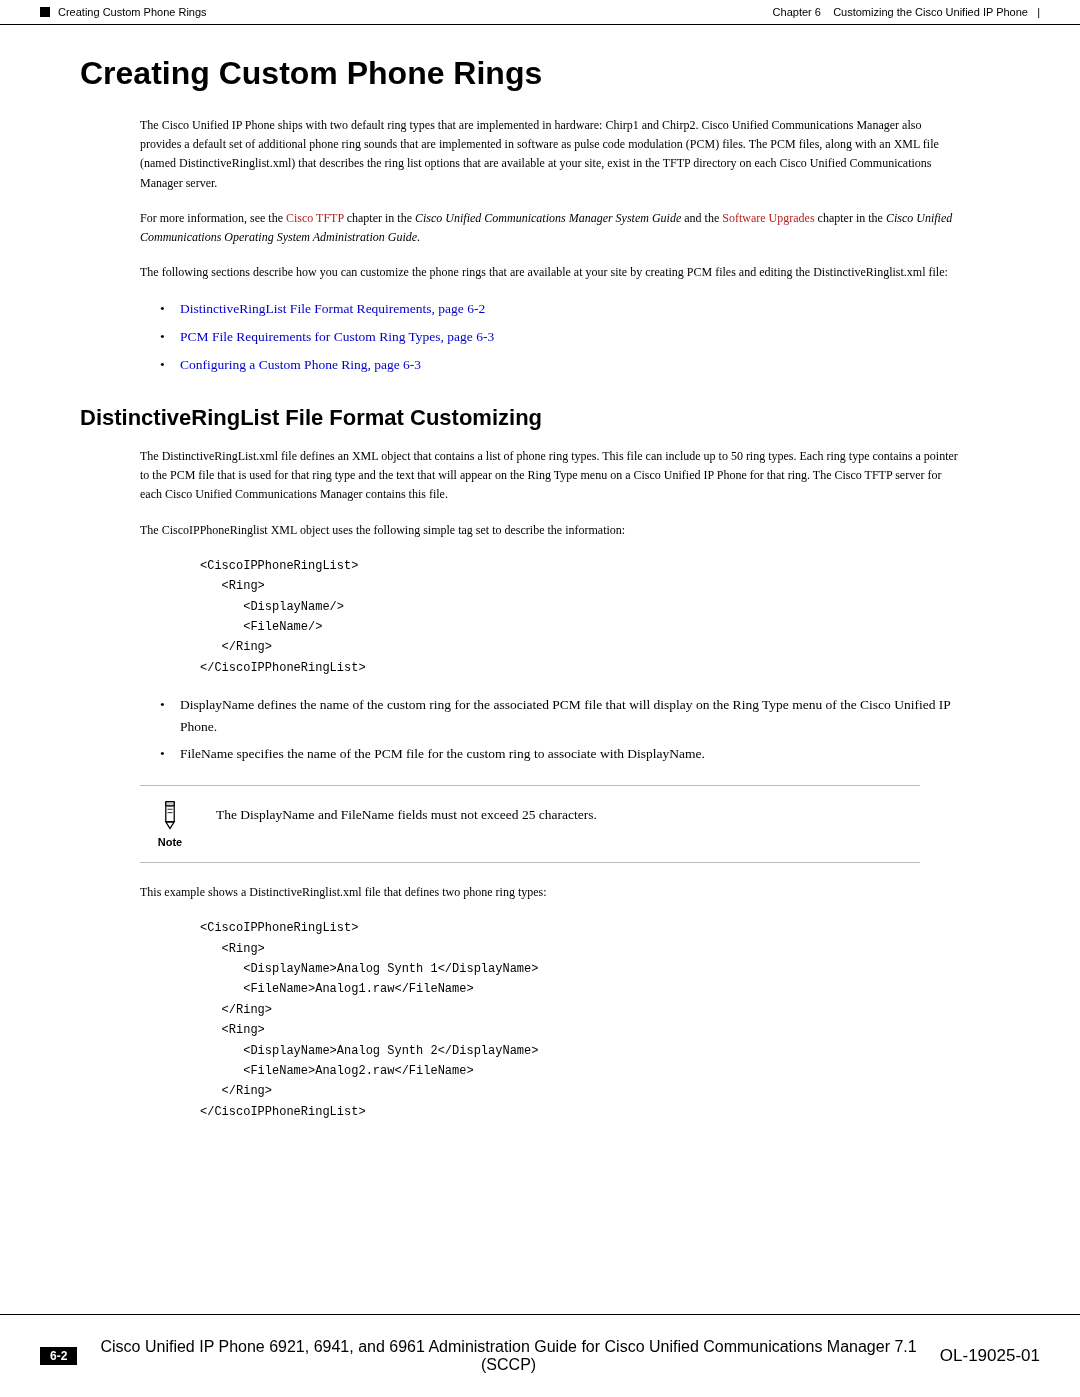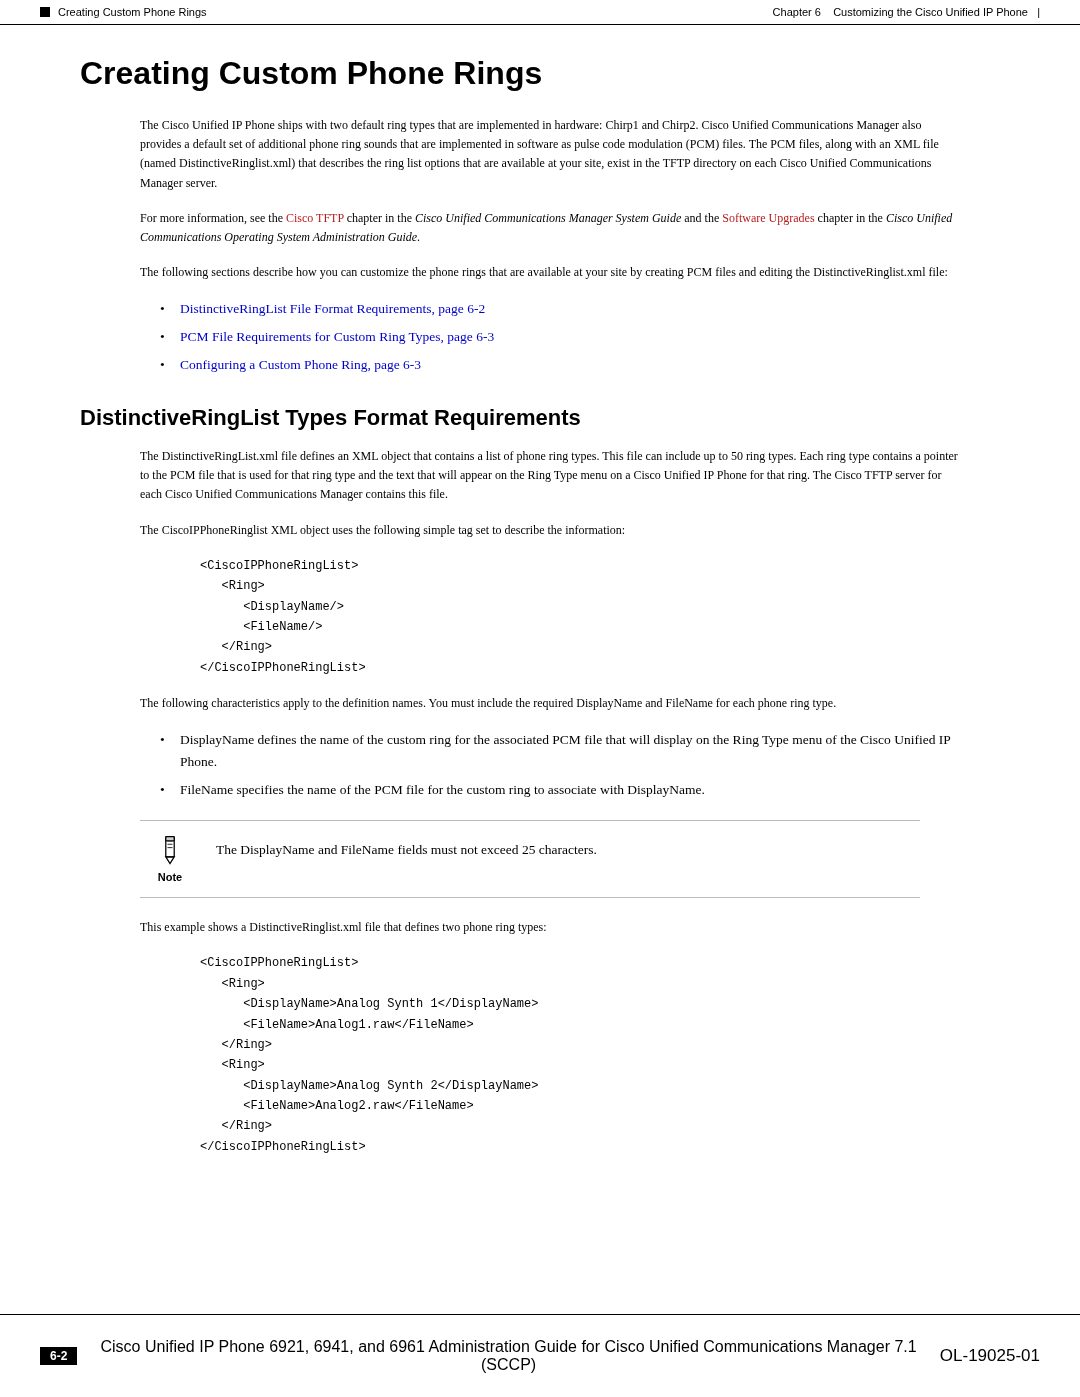--- a/index.html
+++ b/index.html
@@ -209,34 +209,33 @@
       <a href="#">DistinctiveRingList File Format Requirements, page 6-2</a>
     </li>
     <li>
       <a href="#">PCM File Requirements for Custom Ring Types, page 6-3</a>
     </li>
     <li>
       <a href="#">Configuring a Custom Phone Ring, page 6-3</a>
     </li>
   </ul>
 
-  <h2 class="section-heading">DistinctiveRingList Types Format Requirements</h2>
+  <h2 class="section-heading">DistinctiveRingList File Format Customizing</h2>
 
   <p class="body-text">The DistinctiveRingList.xml file defines an XML object that contains a list of phone ring types. This file can include up to 50 ring types. Each ring type contains a pointer to the PCM file that is used for that ring type and the text that will appear on the Ring Type menu on a Cisco Unified IP Phone for that ring. The Cisco TFTP server for each Cisco Unified Communications Manager contains this file.</p>
 
   <p class="body-text">The CiscoIPPhoneRinglist XML object uses the following simple tag set to describe the information:</p>
 
   <div class="code-block">&lt;CiscoIPPhoneRingList&gt;
    &lt;Ring&gt;
       &lt;DisplayName/&gt;
       &lt;FileName/&gt;
    &lt;/Ring&gt;
 &lt;/CiscoIPPhoneRingList&gt;</div>
 
-  <p class="body-text">The following characteristics apply to the definition names. You must include the required DisplayName and FileName for each phone ring type.</p>
 
   <ul class="bullet-list">
     <li>DisplayName defines the name of the custom ring for the associated PCM file that will display on the Ring Type menu of the Cisco Unified IP Phone.</li>
     <li>FileName specifies the name of the PCM file for the custom ring to associate with DisplayName.</li>
   </ul>
 
   <div class="note-container">
     <div class="note-icon-area">
 
       <svg class="note-pencil-icon" viewBox="0 0 32 38" xmlns="http://www.w3.org/2000/svg">

